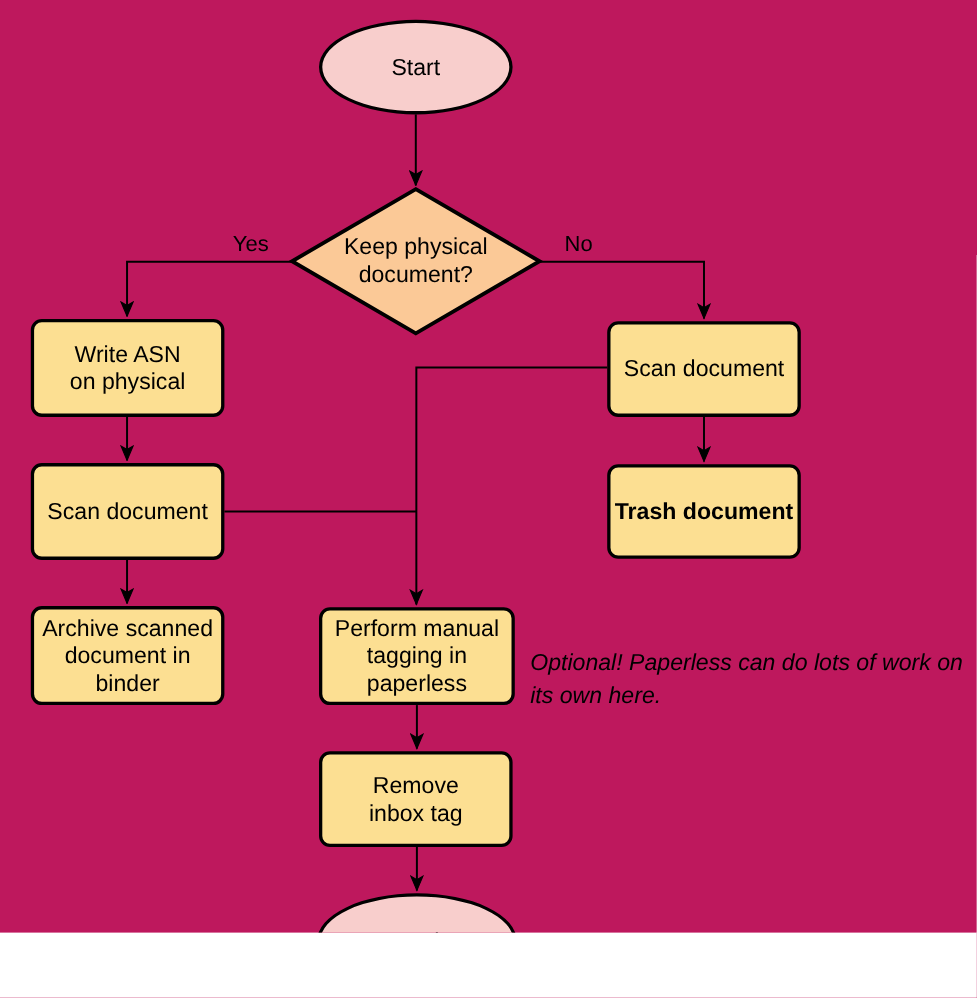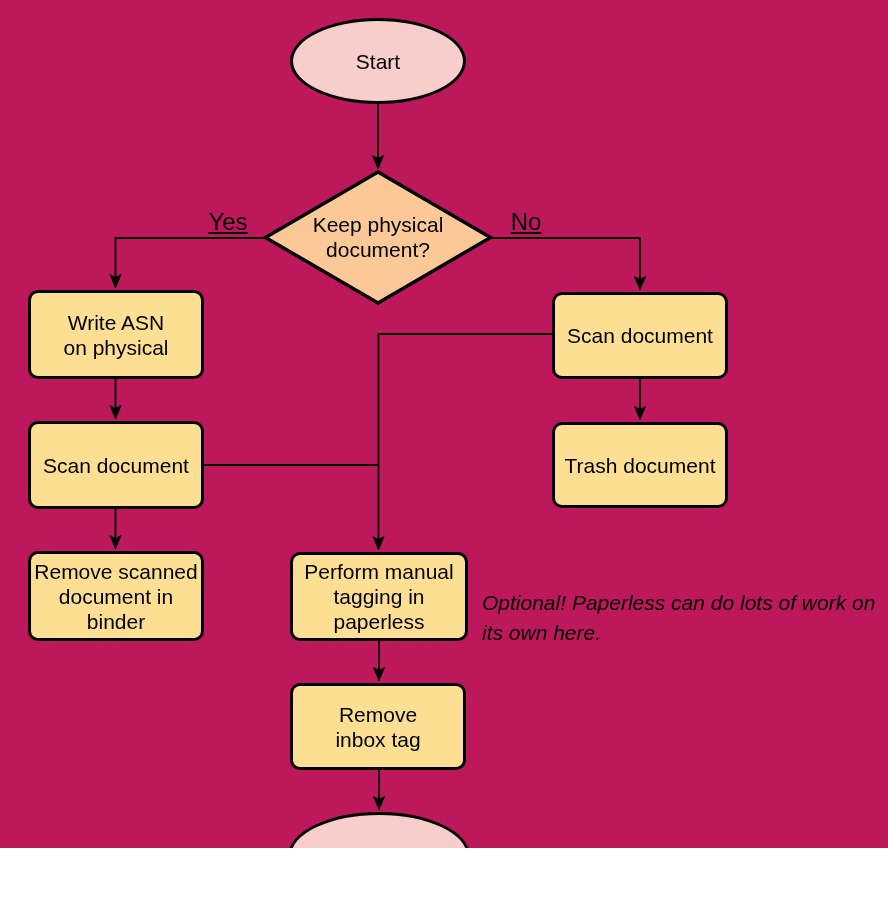--- a/index.html
+++ b/index.html
@@ -43,24 +43,23 @@
     display: flex;
     align-items: center;
     justify-content: center;
     text-align: center;
     font-size: 21px;
     line-height: 25px;
     white-space: pre-line;
   }
   .edge-label {
     position: absolute;
-    font-size: 24px;
+    font-size: 20px;
     line-height: 24px;
     text-align: center;
-    text-decoration: underline;
   }
   .annotation {
     position: absolute;
     font-style: italic;
     font-size: 21px;
     line-height: 30px;
     white-space: pre-line;
   }
   .page-bottom-edge {
     position: absolute;
@@ -122,30 +121,30 @@
   <div class="node process" style="left:28px; top:290px; width:176px; height:89px;">
     <span>Write ASN
 on physical</span>
   </div>
 
   <div class="node process" style="left:28px; top:421px; width:176px; height:88px;">
     <span>Scan document</span>
   </div>
 
   <div class="node process" style="left:28px; top:551px; width:176px; height:90px;">
-    <span>Remove scanned
+    <span>Archive scanned
 document in
 binder</span>
   </div>
 
   <div class="node process" style="left:552px; top:292px; width:176px; height:87px;">
     <span>Scan document</span>
   </div>
 
-  <div class="node process" style="left:552px; top:422px; width:176px; height:86px;">
+  <div class="node process" style="left:552px; top:422px; width:176px; height:86px;font-weight:bold;">
     <span>Trash document</span>
   </div>
 
   <div class="node process" style="left:290px; top:552px; width:178px; height:89px;">
     <span>Perform manual
 tagging in
 paperless</span>
   </div>
 
   <div class="node process" style="left:290px; top:683px; width:176px; height:87px;">

